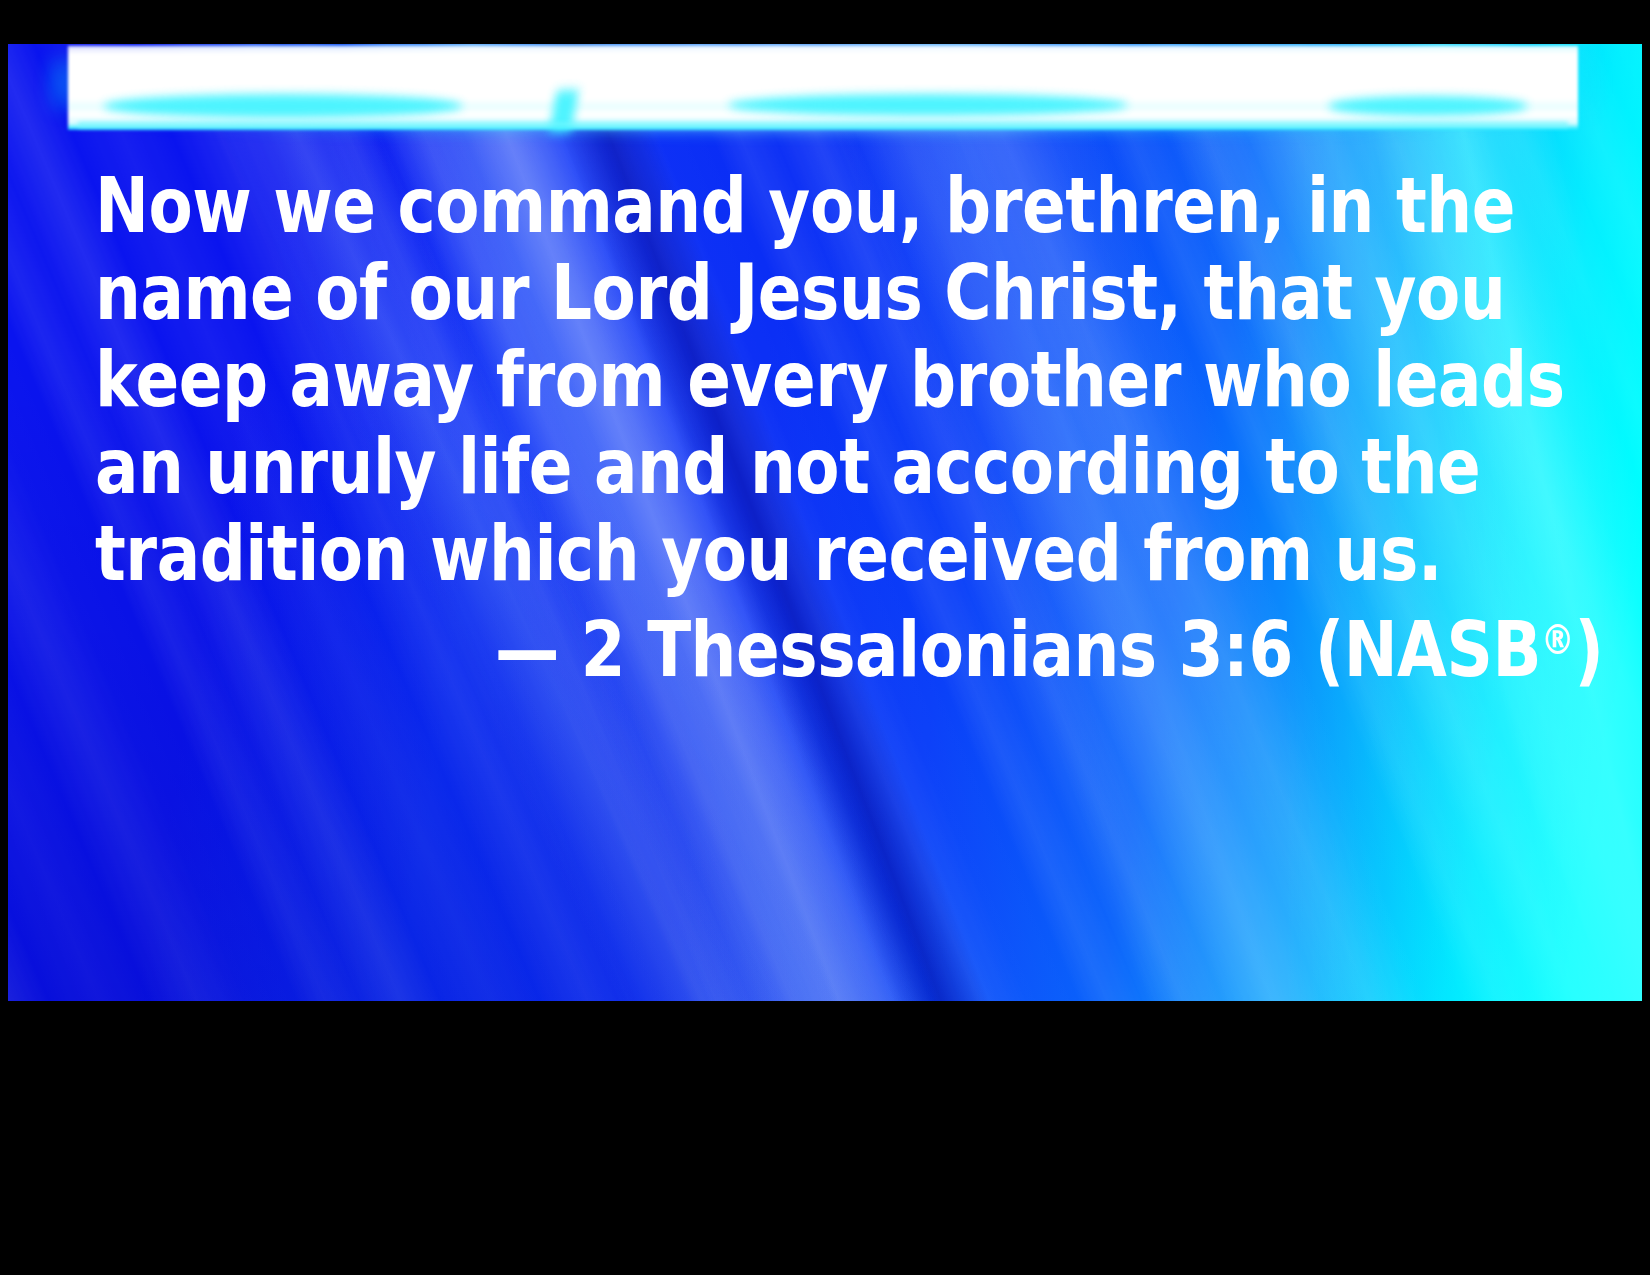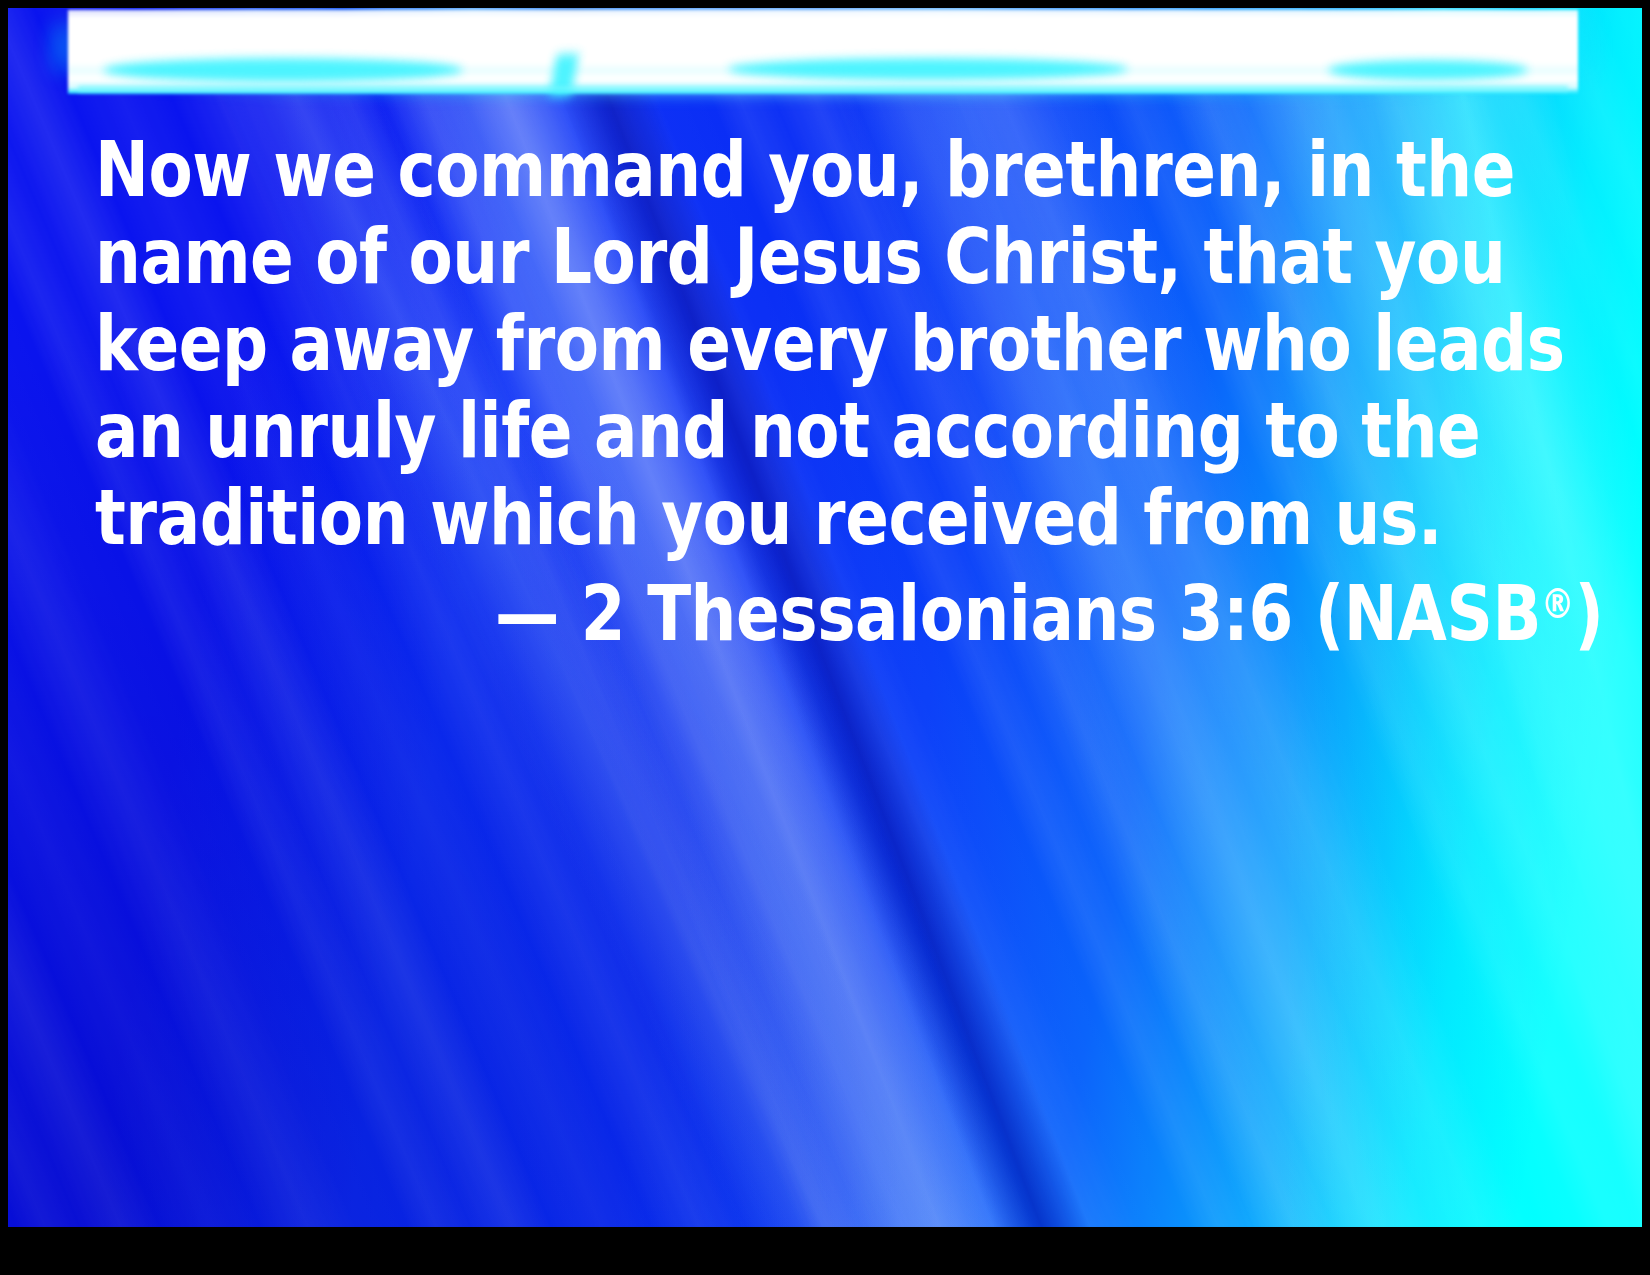--- a/index.html
+++ b/index.html
@@ -9,23 +9,24 @@
   }
   body {
     width: 1650px;
     height: 1275px;
     overflow: hidden;
   }
 
   #slide {
     position: relative;
     width: 1650px;
-    height: 1227px;
+    height: 965px;
     background: #000000;
     overflow: hidden;
+    margin-top: 36px;
   }
 
   
   #stage {
     position: absolute;
     left: 8px;
     top: 8px;
     width: 1634px;
     height: 1242px;
     overflow: hidden;

